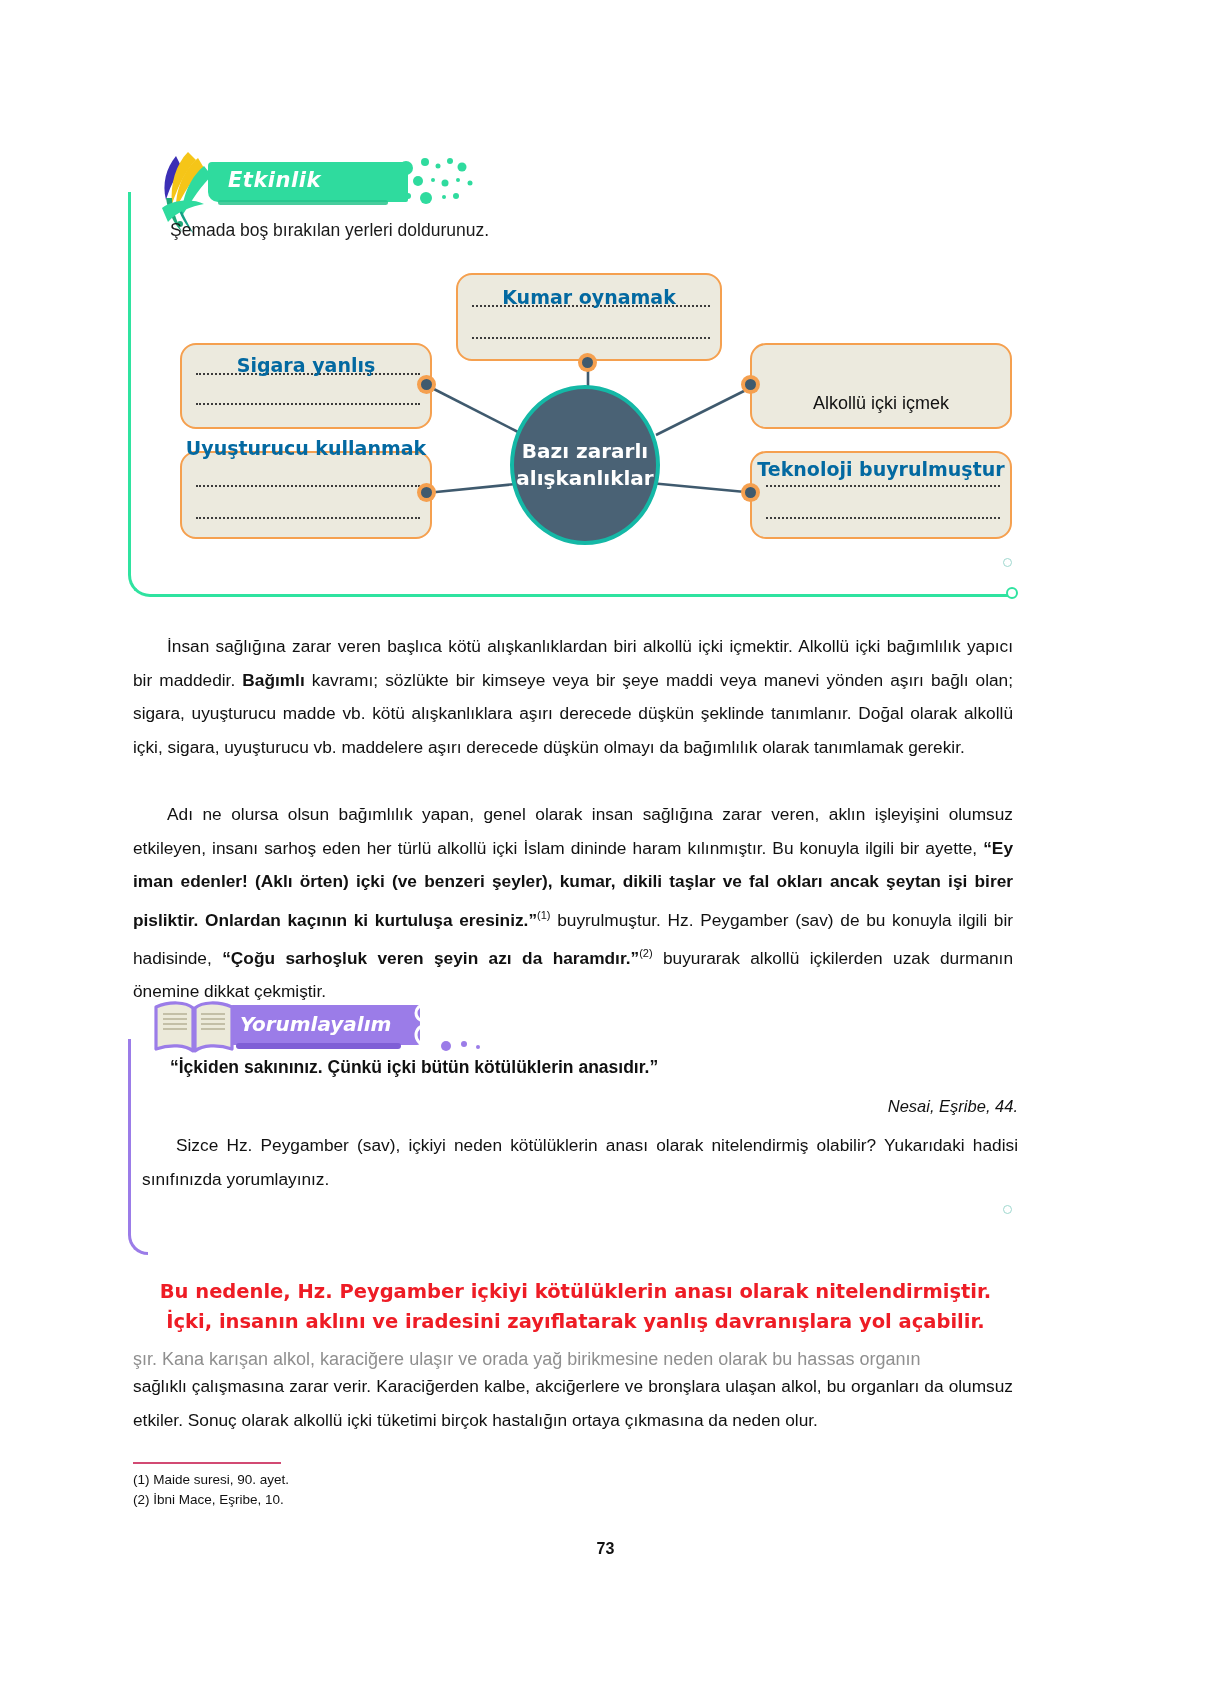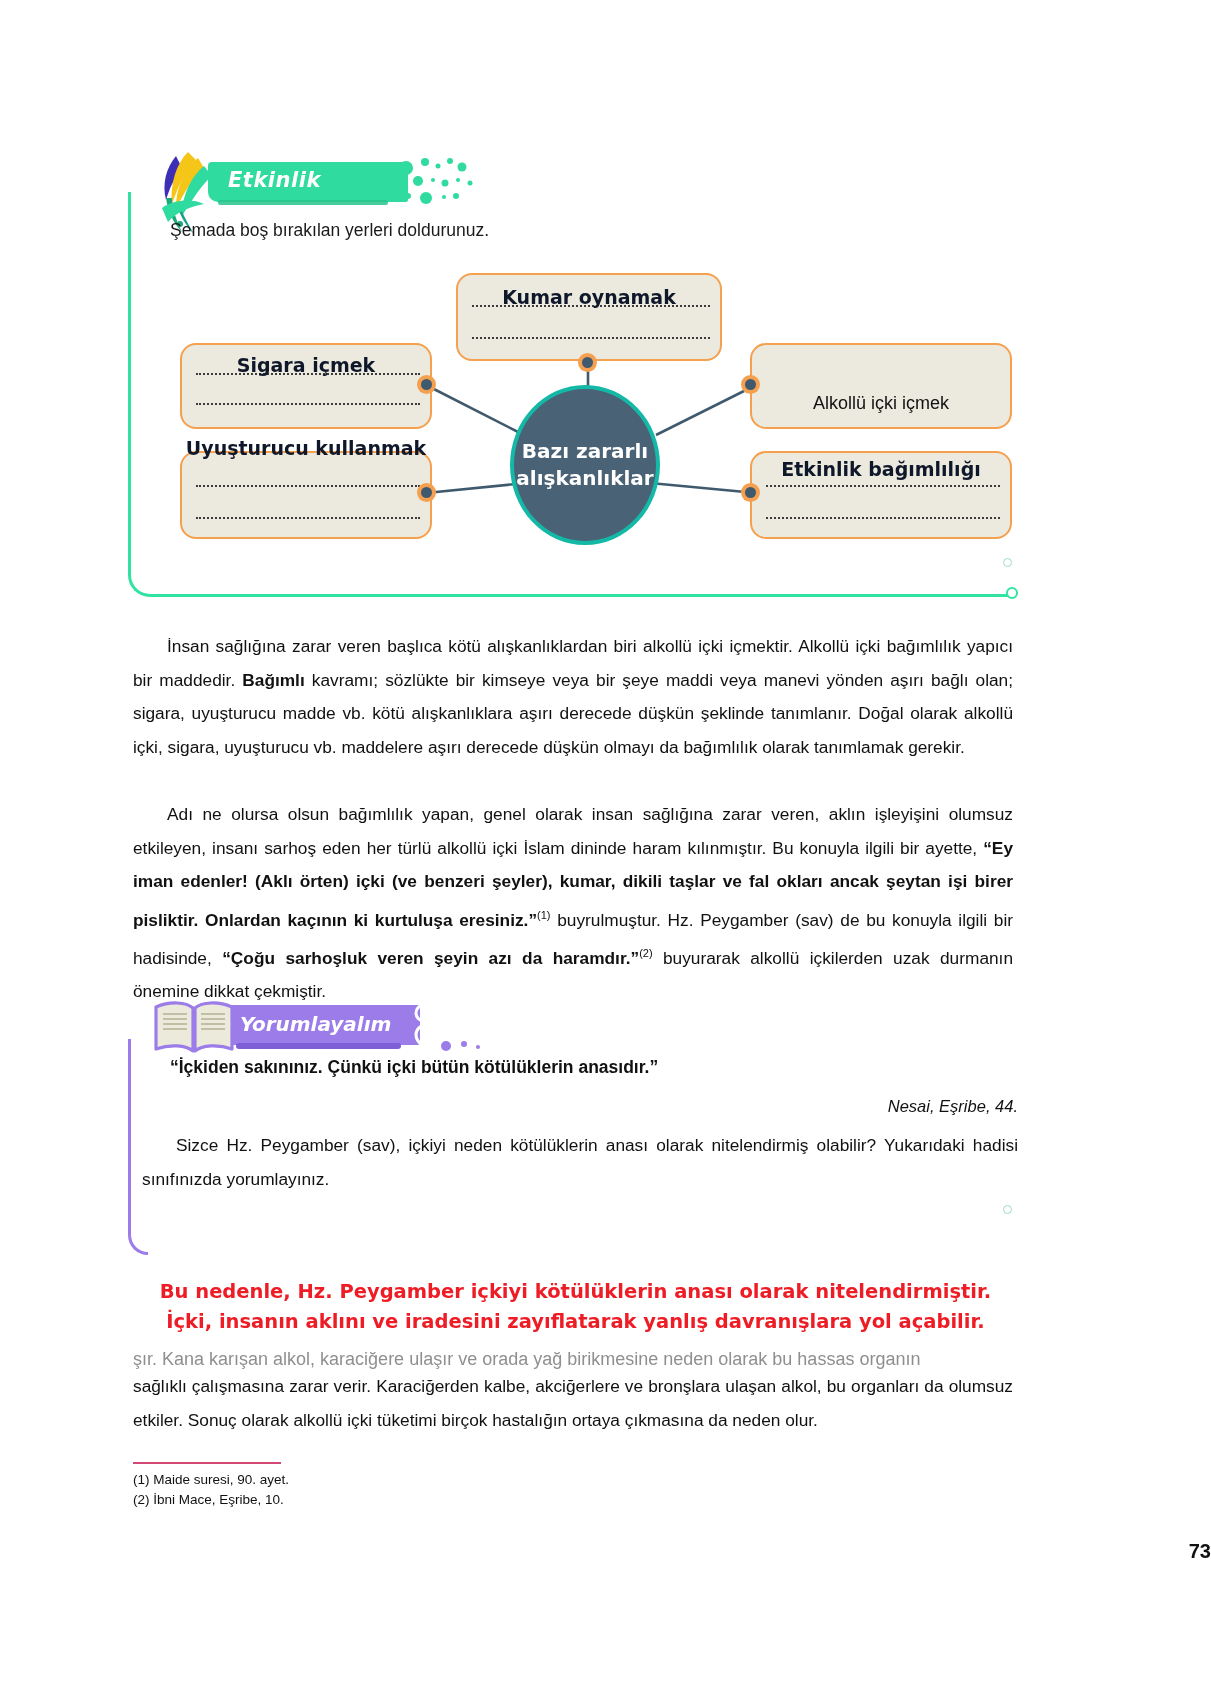--- a/index.html
+++ b/index.html
@@ -65,21 +65,21 @@
     background:#eceade;
     border:2px solid #f5a04f;
     border-radius:16px;
   }
   .node-inner { position:absolute; inset:0; }
   .node-txt {
     position:absolute; width:100%; text-align:center;
     font-weight:bold; font-size:19px; line-height:1.12;
     font-family:"DejaVu Sans", sans-serif;
   }
-  .hand { color:#0f172a; }
+  .hand { color:#0369a1; }
   .printed { color:#111; font-weight:normal; font-size:18px;
              font-family:"Liberation Sans", sans-serif;margin-top:20px; }
   .dotline {
     position:absolute; height:2px;
     border-bottom:2.5px dotted #3b3b3b;
   }
   .center-ellipse {
     position:absolute;
     background:#4a6275;
     border-radius:50%;
@@ -171,21 +171,21 @@
   
   .fn-rule {
     position:absolute; left:133px; top:1462px; width:148px; height:2px;
     background:#d24a73;
   }
   .footnotes { position:absolute; left:133px; top:1470px; }
   .fn { font-size:13.5px; line-height:20px; color:#111; }
 
   .page-num {
     position:absolute; left:0; right:0; top:1540px;
-    text-align:right; font-size:20px; font-weight:bold; color:#111;
+    text-align:center; font-size:16px; font-weight:bold; color:#111;
   }
 
   .corner-dot {
     position:absolute; width:9px; height:9px; border-radius:50%;
     border:1.6px solid #9fd8cf; background:#fff;
   }
 </style>
 </head>
 <body>
 
@@ -246,21 +246,21 @@
           <div class="dotline" style="left:14px; top:62px; width:238px;"></div>
           <div class="node-txt hand" style="top:12px;">Kumar oynamak</div>
         </div>
       </div>
       <div class="conn-dot" style="left:430px; top:98px;"></div>
 
       <div class="node" style="left:32px; top:88px; width:252px; height:86px;">
         <div class="node-inner">
           <div class="dotline" style="left:14px; top:28px; width:224px;"></div>
           <div class="dotline" style="left:14px; top:58px; width:224px;"></div>
-          <div class="node-txt hand" style="top:10px;">Sigara içmek</div>
+          <div class="node-txt hand" style="top:10px;">Sigara yanlış</div>
         </div>
       </div>
       <div class="conn-dot" style="left:269px; top:120px;"></div>
 
       <div class="node" style="left:32px; top:196px; width:252px; height:88px;">
         <div class="node-inner">
           <div class="dotline" style="left:14px; top:32px; width:224px;"></div>
           <div class="dotline" style="left:14px; top:64px; width:224px;"></div>
           <div class="node-txt hand" style="top:-18px; line-height:26px;">Uyuşturucu kullanmak</div>
         </div>
@@ -271,21 +271,21 @@
         <div class="node-inner">
           <div class="node-txt printed" style="top:28px;">Alkollü içki içmek</div>
         </div>
       </div>
       <div class="conn-dot" style="left:593px; top:120px;"></div>
 
       <div class="node" style="left:602px; top:196px; width:262px; height:88px;">
         <div class="node-inner">
           <div class="dotline" style="left:14px; top:32px; width:234px;"></div>
           <div class="dotline" style="left:14px; top:64px; width:234px;"></div>
-          <div class="node-txt hand" style="top:6px;">Etkinlik bağımlılığı</div>
+          <div class="node-txt hand" style="top:6px;">Teknoloji buyrulmuştur</div>
         </div>
       </div>
       <div class="conn-dot" style="left:593px; top:228px;"></div>
 
       <div class="center-ellipse" style="left:362px; top:130px; width:150px; height:160px;">
         <span>Bazı zararlı alışkanlıklar</span>
       </div>
 
     </div>
   </div>

